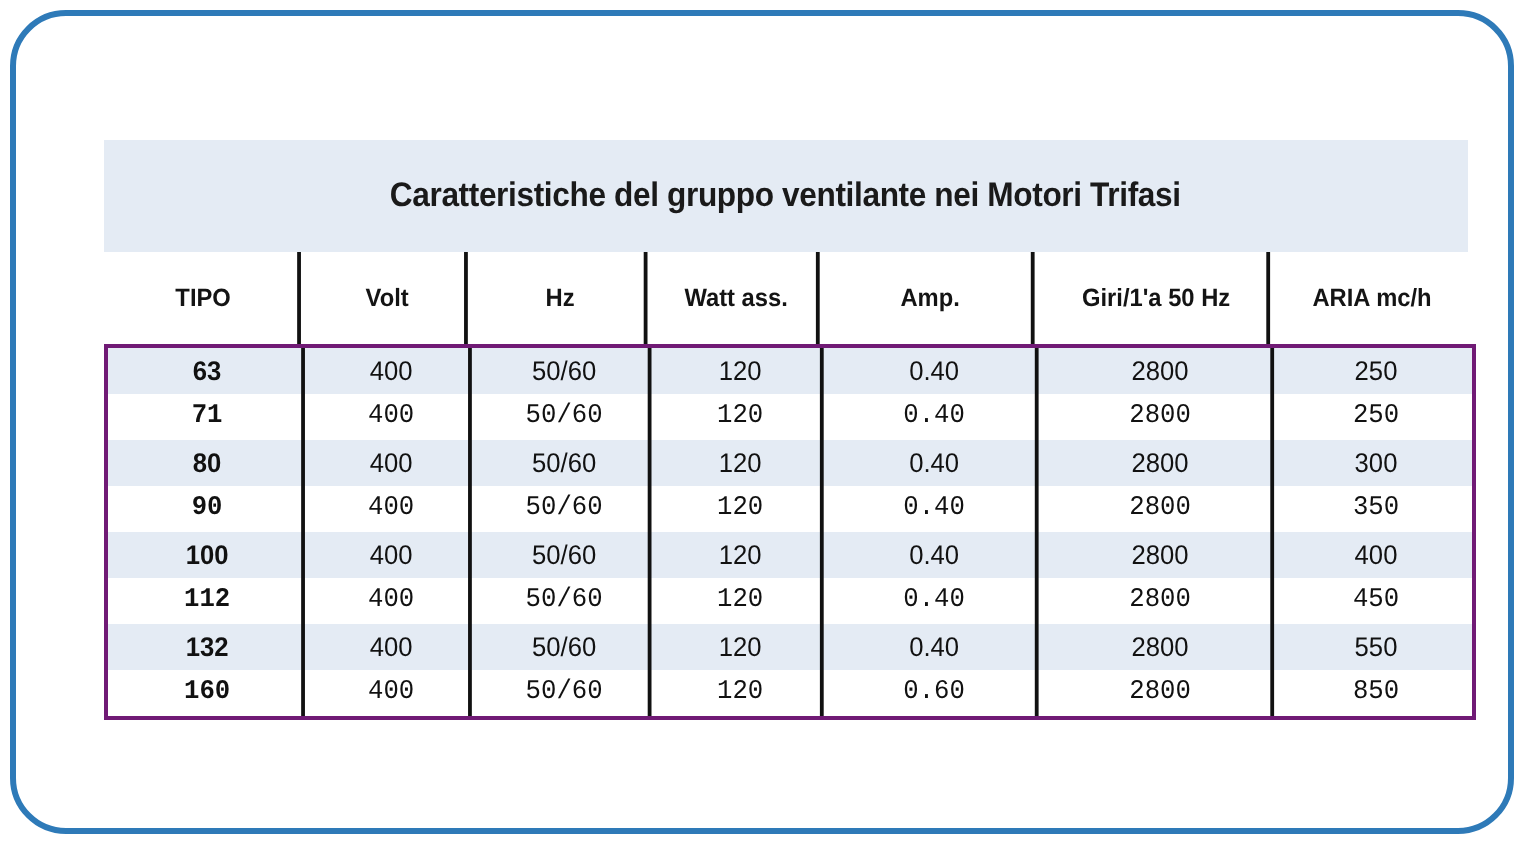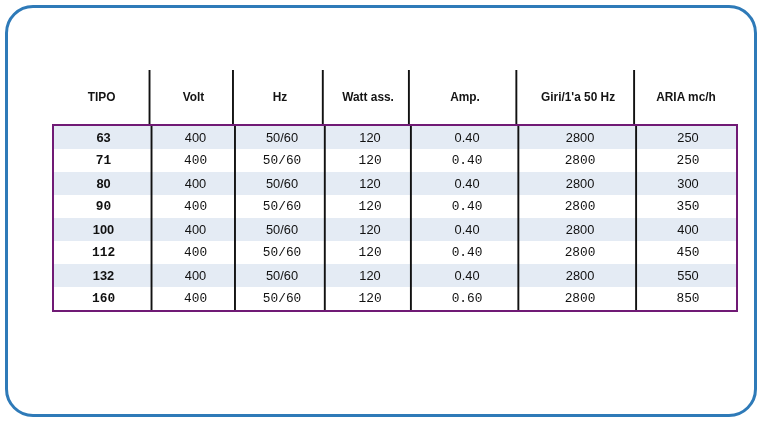--- a/index.html
+++ b/index.html
@@ -54,21 +54,21 @@
   
   .grid-row {
     display: grid;
     grid-template-columns: 101px 83px 90px 86px 108px 118px 96px;
     width: 682px;
     box-sizing: border-box;
   }
 
   
   #header-row {
-    height: 54px;
+    height: 46px;
     background: #ffffff;
   }
   #header-row .cell {
     display: flex;
     align-items: center;
     justify-content: center;
     font-size: 12.5px;
     font-weight: bold;
     color: #141414;
     border-right: 2px solid #111111;
@@ -114,20 +114,23 @@
   #table-body .cell.type-col {
     font-weight: bold;
   }
 </style>
 </head>
 <body>
 
 <div id="frame">
   <div id="table-wrap">
 
+    <div id="title-band">
+      <span id="title-text">Caratteristiche del gruppo ventilante nei Motori Trifasi</span>
+    </div>
 
     <div id="header-row" class="grid-row">
         <div class="cell">TIPO</div>
         <div class="cell">Volt</div>
         <div class="cell">Hz</div>
         <div class="cell">Watt ass.</div>
         <div class="cell">Amp.</div>
         <div class="cell">Giri/1'a 50 Hz</div>
         <div class="cell">ARIA mc/h</div>
       </div>

